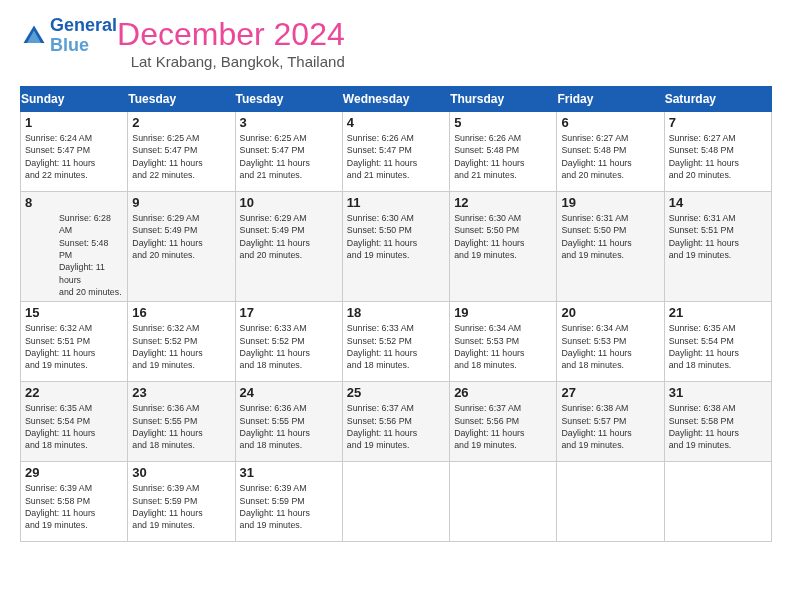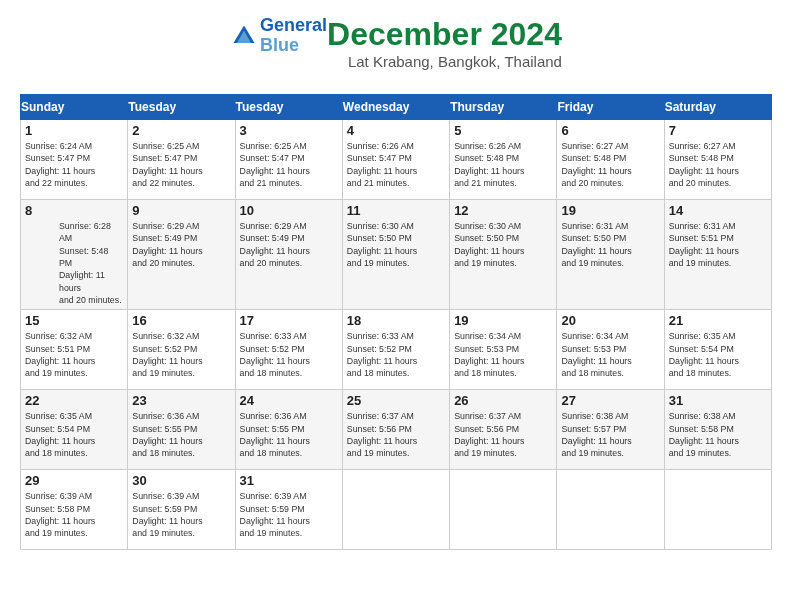--- a/index.html
+++ b/index.html
@@ -10,23 +10,23 @@
       height: 612px;
       overflow: hidden;
     }
     .page {
       width: 792px;
       height: 612px;
       padding: 16px 20px 10px 20px;
     }
     .header {
       display: flex;
-      justify-content: center;
+      justify-content: flex-start;
       align-items: flex-start;
-      margin-bottom: 24px;
+      margin-bottom: 16px;
     }
     .logo {
       display: flex;
       align-items: center;
     }
     .logo-text {
       font-size: 18px;
       font-weight: bold;
       color: #333;
       line-height: 1.1;
@@ -37,22 +37,22 @@
     .logo-icon {
       width: 28px;
       height: 28px;
       margin-right: 2px;
     }
     .title-block {
       text-align: right;
     }
     .month-title {
       font-size: 32px;
-      font-weight: bold;
-      color: #15803d;
+      font-weight: normal;
+      color: #ec4899;
     }
     .location {
       font-size: 15px;
       color: #555;
     }
     .calendar {
       width: 100%;
       border-collapse: collapse;
       font-size: 9.5px;
     }

